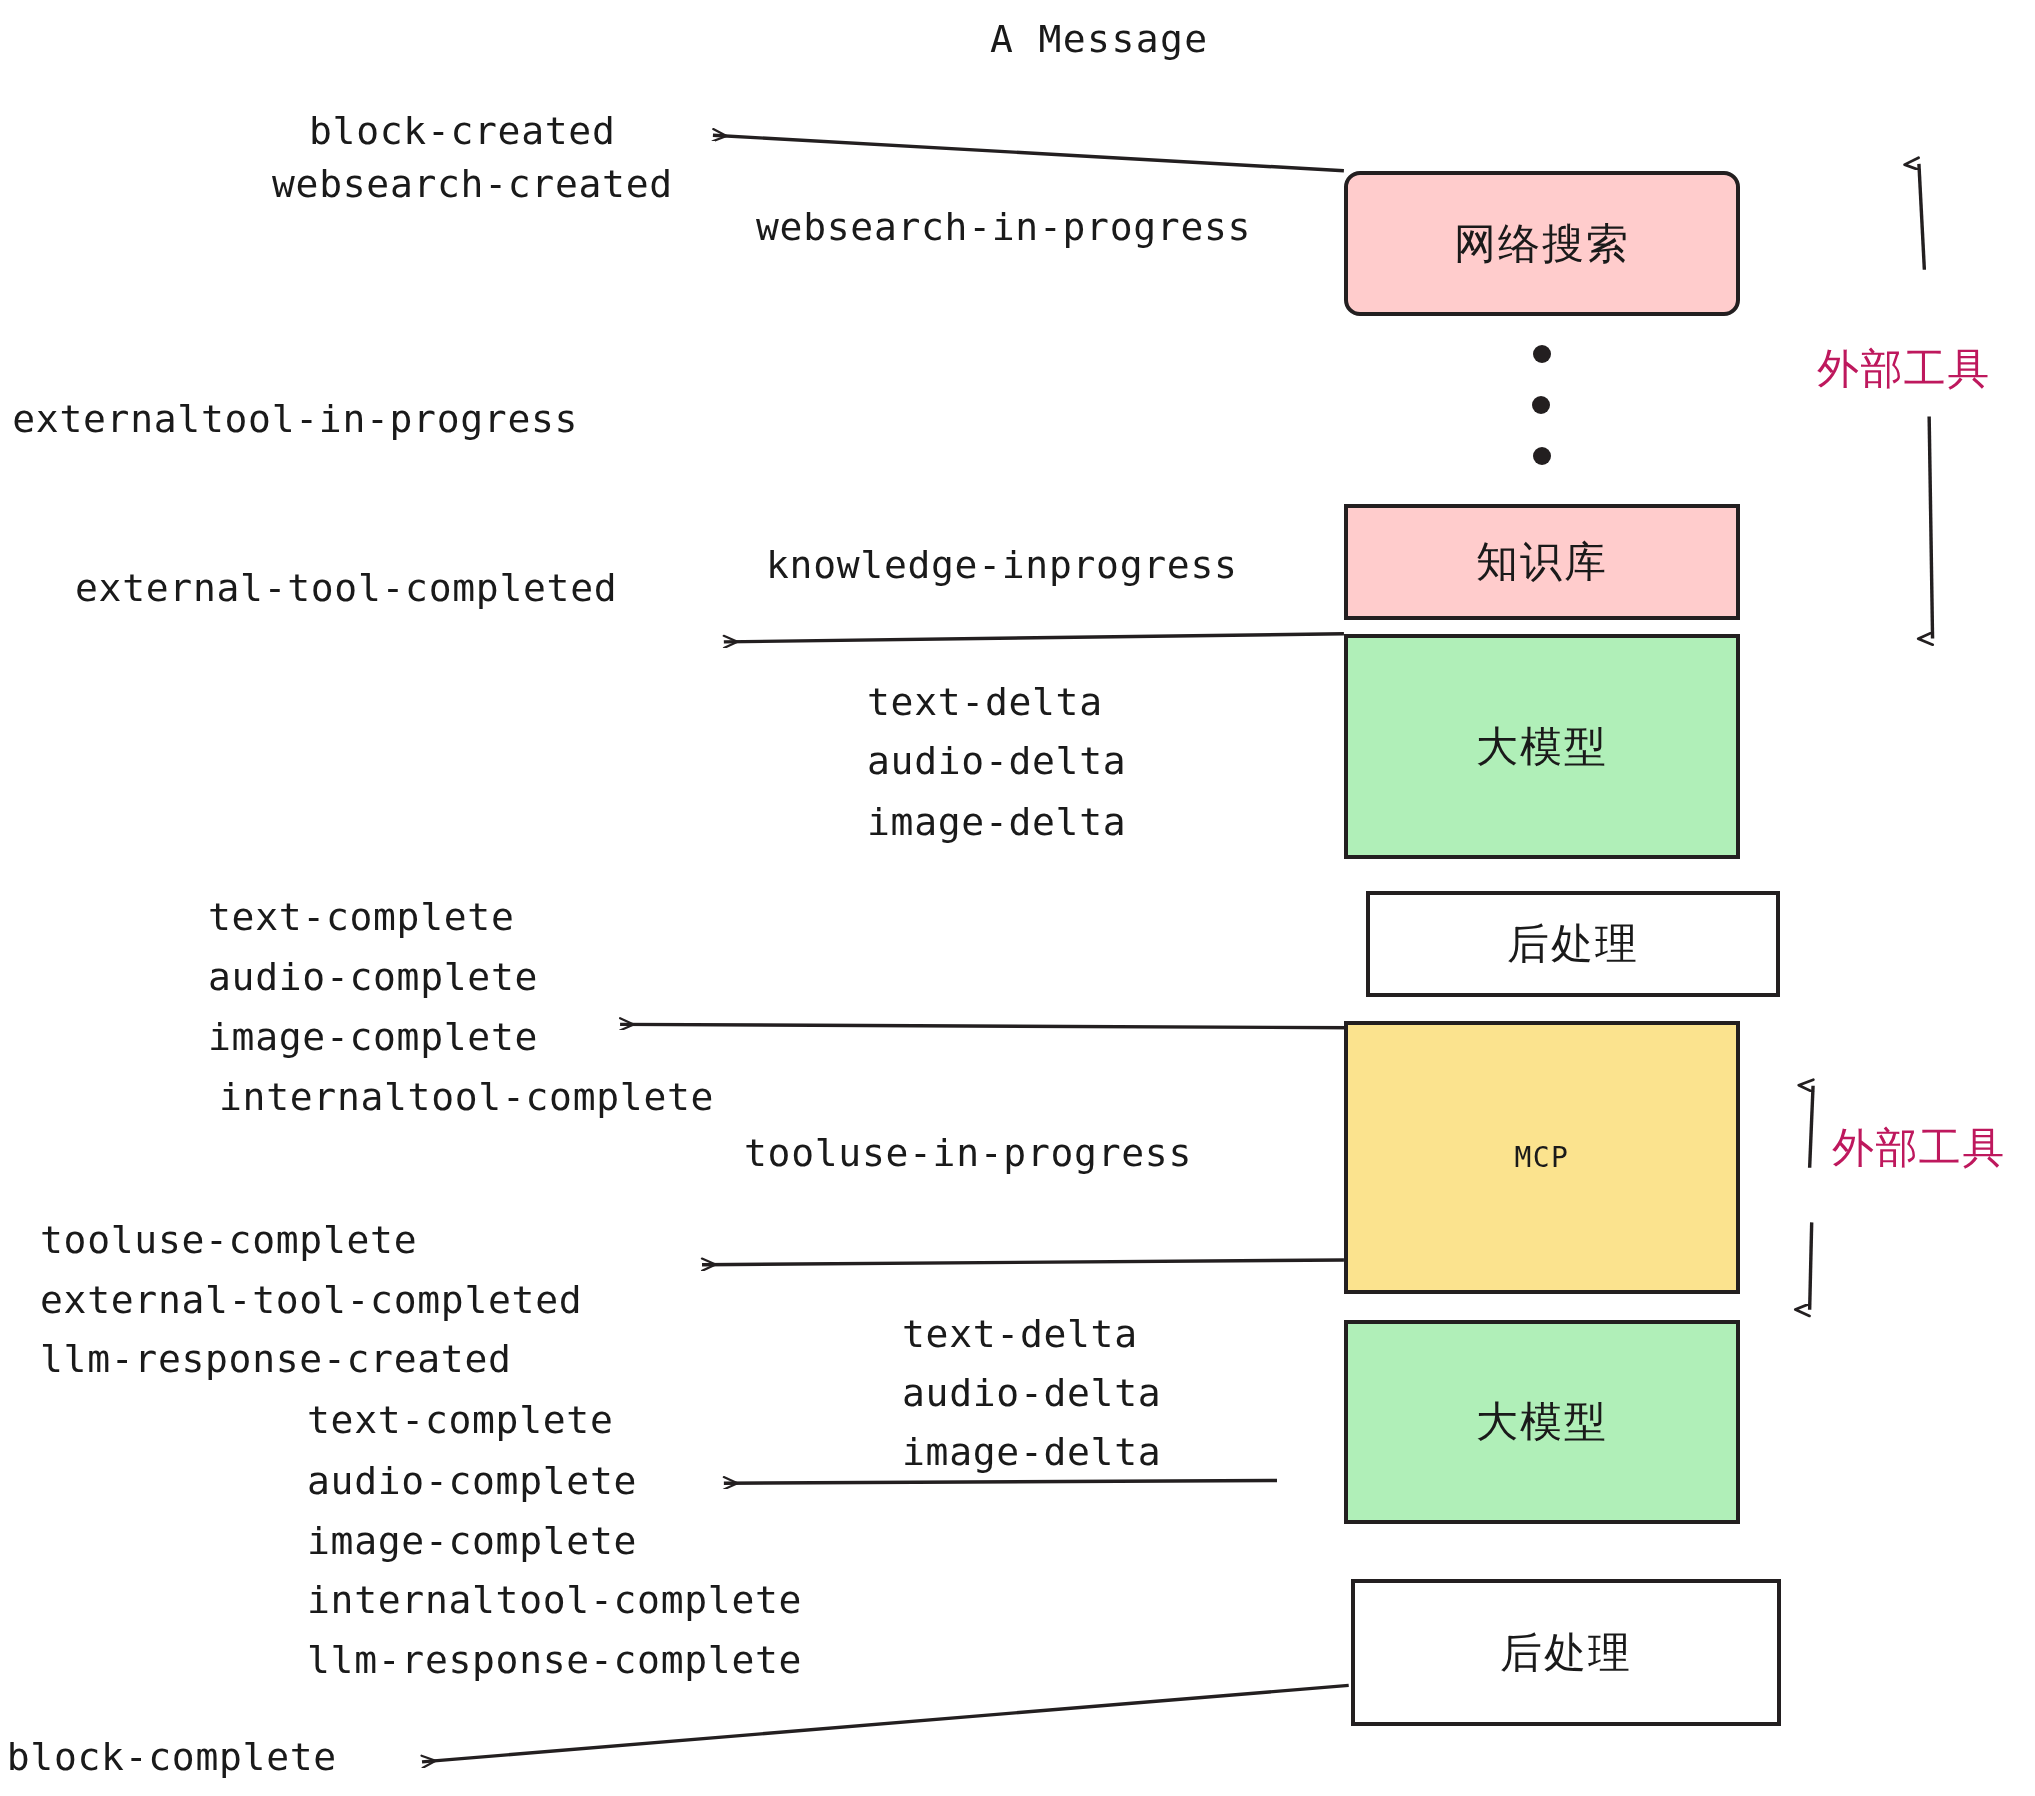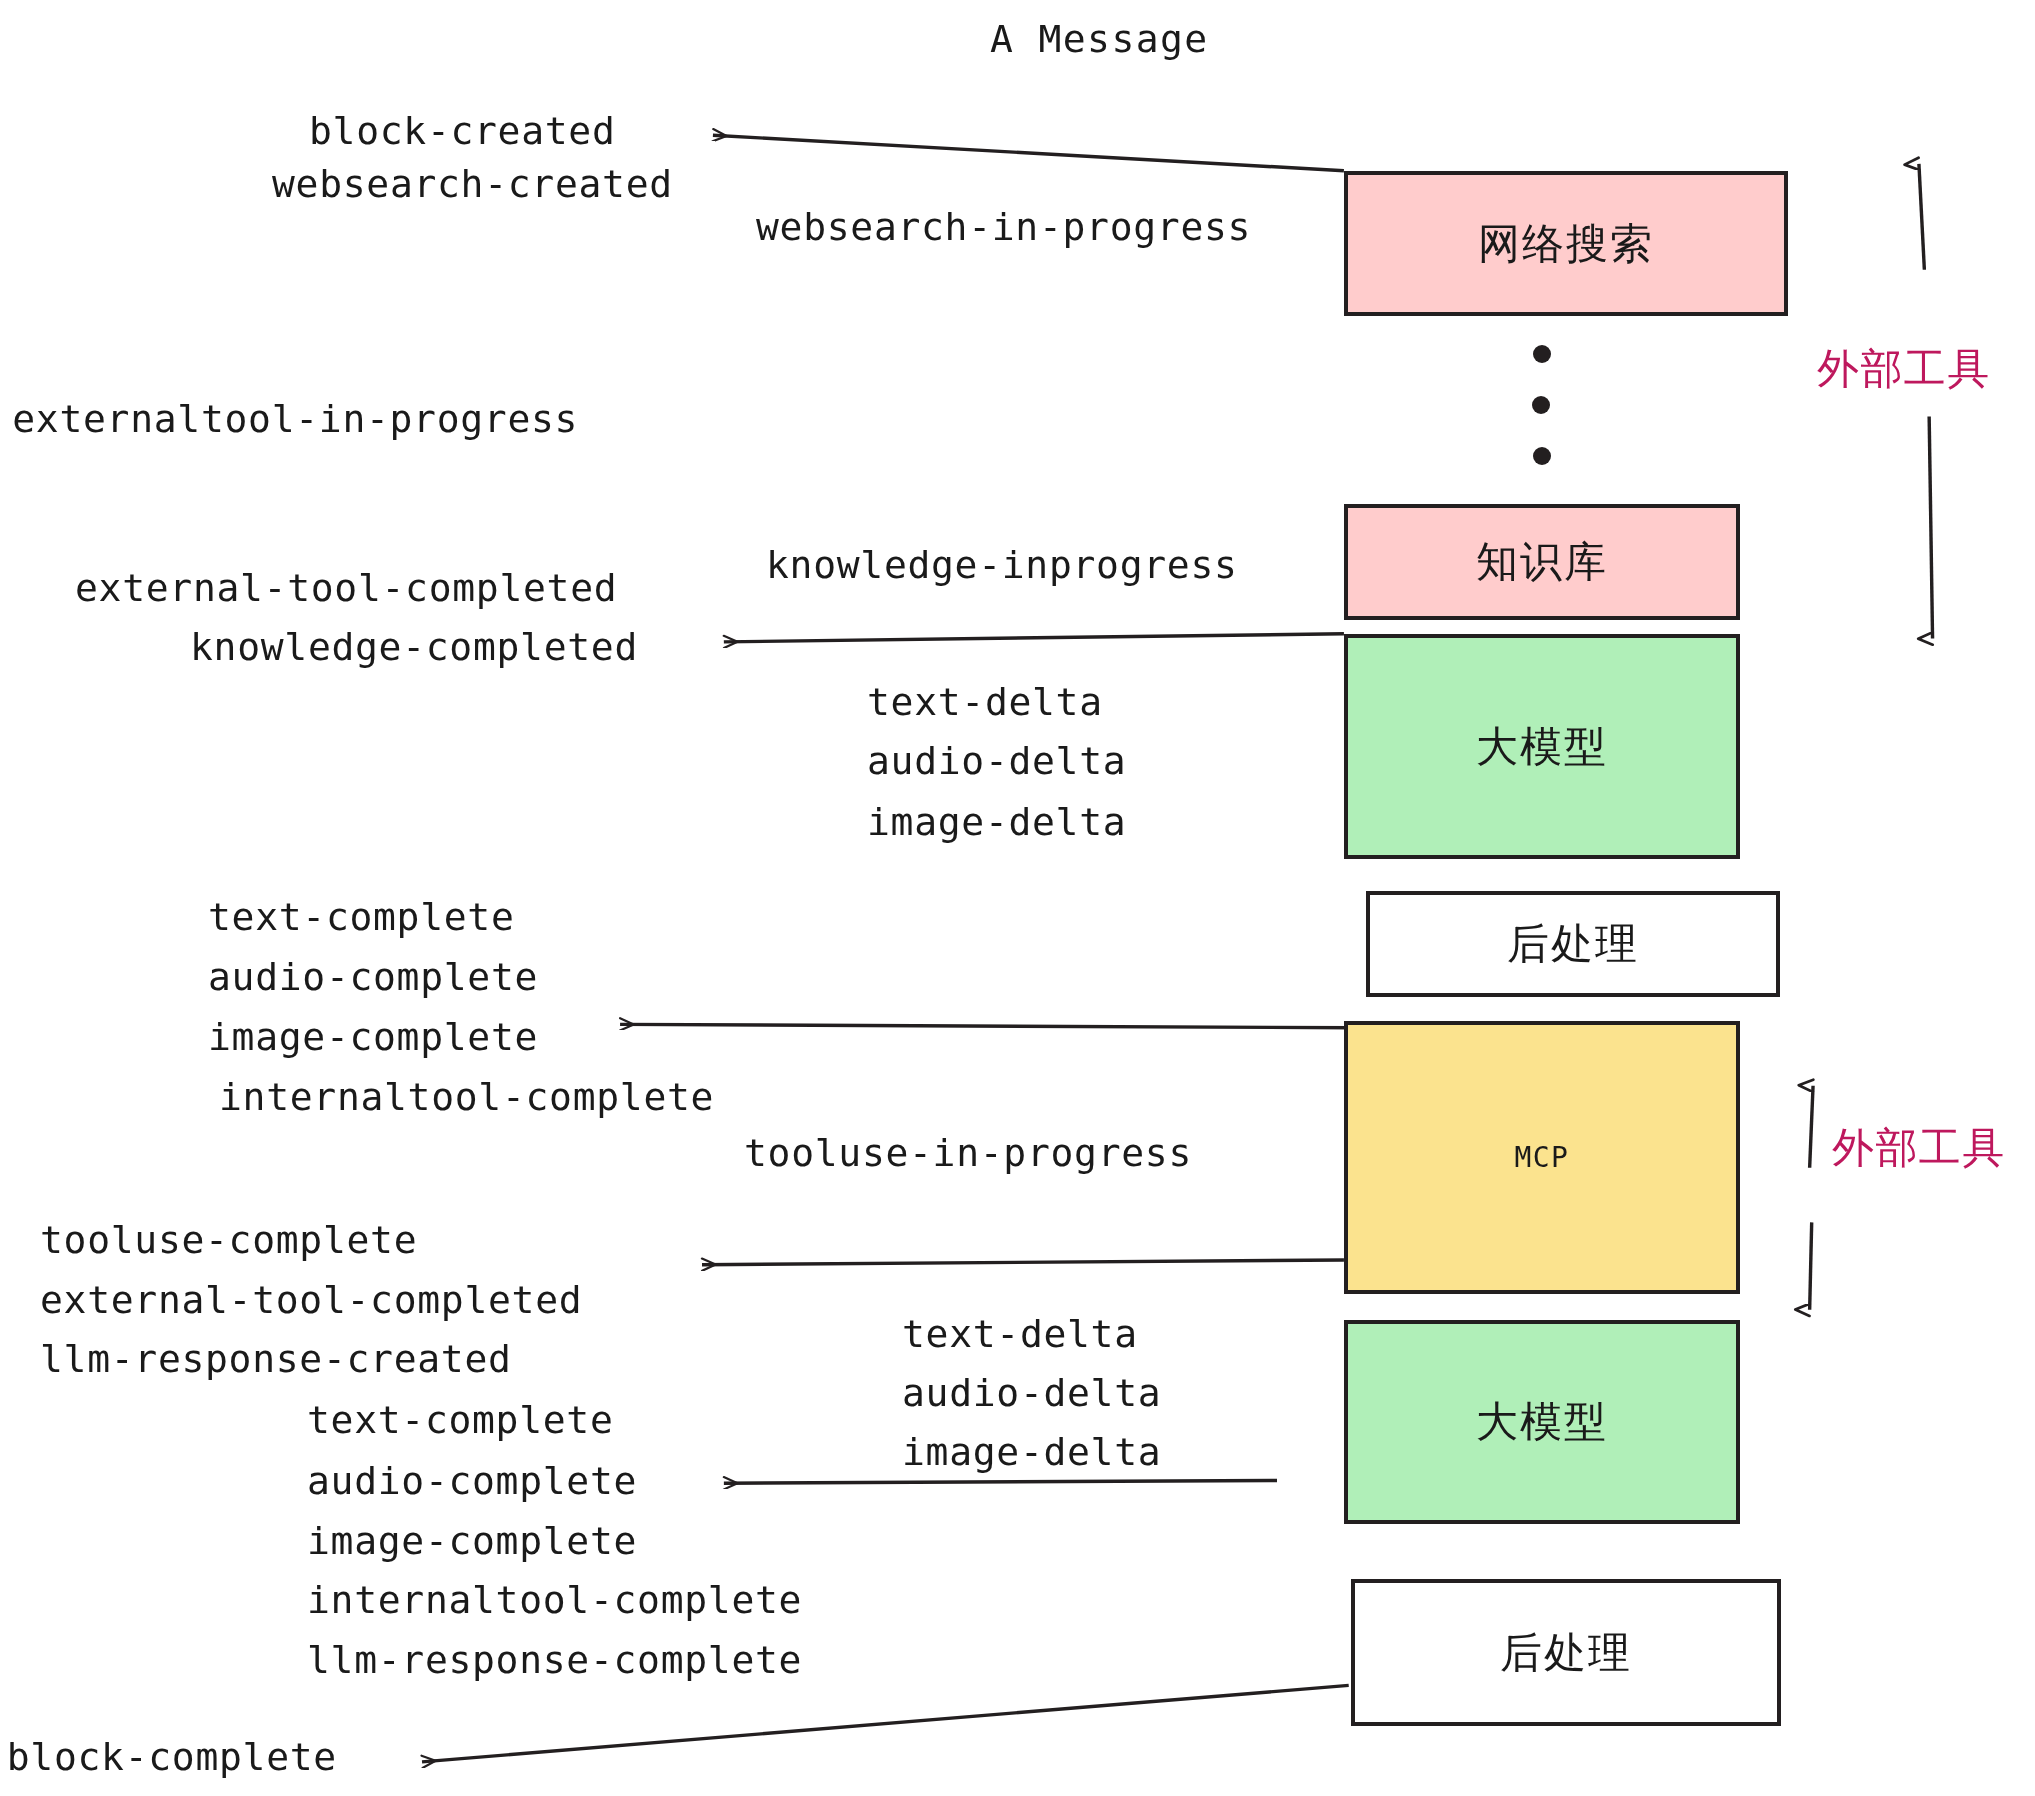--- a/index.html
+++ b/index.html
@@ -107,21 +107,21 @@
 
     <path d="M2818,395 L2810,240" fill="none" stroke="#231f20" stroke-width="5" marker-end="url(#ahu)"></path>
     <path d="M2825,610 L2830,935" fill="none" stroke="#231f20" stroke-width="5" marker-end="url(#ahd)"></path>
 
     <path d="M2650,1710 L2655,1590" fill="none" stroke="#231f20" stroke-width="5" marker-end="url(#ahu)"></path>
     <path d="M2653,1790 L2650,1918" fill="none" stroke="#231f20" stroke-width="5" marker-end="url(#ahd)"></path>
   </svg>
 
   <div class="title" style="left:990px; top:17px;">A Message</div>
 
-  <div class="box" style="left:1344px; top:171px; width:444px; height:145px; background:#ffcccc;">
+  <div class="box" style="left:1344px; top:171px; width:396px; height:145px; background:#ffcccc;border-radius:16px;">
     <span class="boxtxt">网络搜索</span>
   </div>
 
   <div class="dot" style="left:1533px; top:345px;"></div>
   <div class="dot" style="left:1532px; top:396px;"></div>
   <div class="dot" style="left:1533px; top:447px;"></div>
 
   <div class="box" style="left:1344px; top:504px; width:396px; height:116px; background:#ffcccc;">
     <span class="boxtxt">知识库</span>
   </div>
@@ -148,21 +148,20 @@
 
   <div class="side-lbl" style="left:1817px; top:341px;">外部工具</div>
   <div class="side-lbl" style="left:1832px; top:1120px;">外部工具</div>
 
   <div class="lbl" style="left:309px;  top:104px;margin-top:8px;">block-created</div>
   <div class="lbl" style="left:272px;  top:165px;">websearch-created</div>
   <div class="lbl" style="left:756px; top:208px;">websearch-in-progress</div>
   <div class="lbl" style="left:12.3px;   top:400px;">externaltool-in-progress</div>
   <div class="lbl" style="left:766px; top:546px;">knowledge-inprogress</div>
   <div class="lbl" style="left:75px;  top:569px;">external-tool-completed</div>
-  <div class="lbl" style="left:190px;  top:628px;">knowledge-completed</div>
   <div class="lbl" style="left:867px; top:683px;">text-delta</div>
   <div class="lbl" style="left:867px; top:742px;">audio-delta</div>
   <div class="lbl" style="left:867px; top:803px;">image-delta</div>
   <div class="lbl" style="left:208px;  top:898px;">text-complete</div>
   <div class="lbl" style="left:208px;  top:958px;">audio-complete</div>
   <div class="lbl" style="left:208px;  top:1018px;">image-complete</div>
   <div class="lbl" style="left:219px;  top:1078px;">internaltool-complete</div>
   <div class="lbl" style="left:744px; top:1134px;">tooluse-in-progress</div>
   <div class="lbl" style="left:40px;   top:1221px;">tooluse-complete</div>
   <div class="lbl" style="left:40px;   top:1281px;">external-tool-completed</div>

